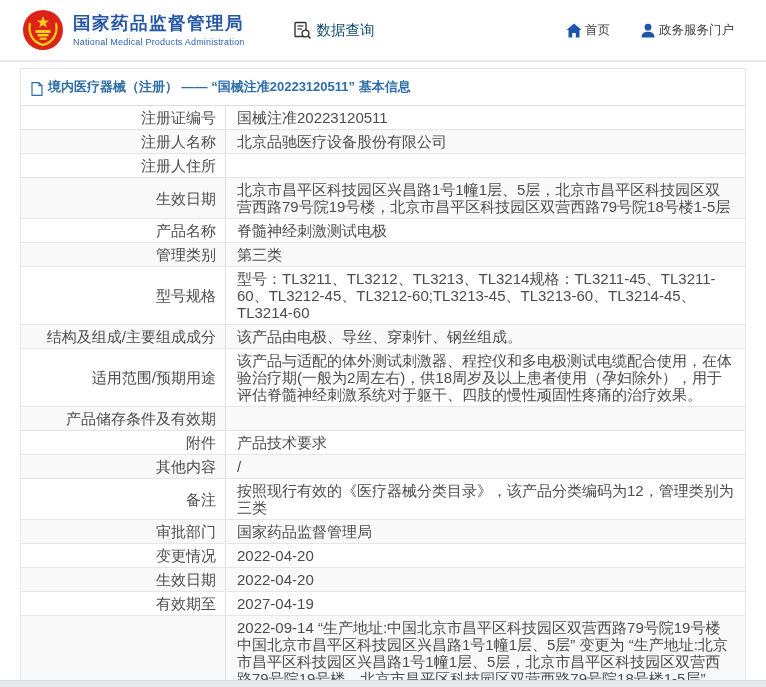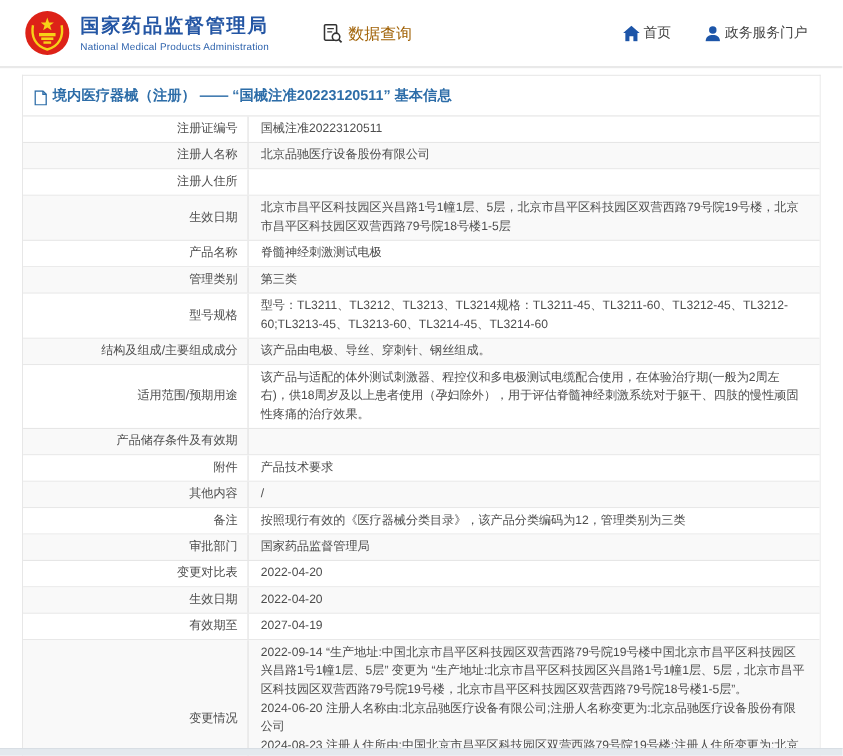--- a/index.html
+++ b/index.html
@@ -8,34 +8,34 @@
 
   
   .header { height:62px; display:flex; align-items:center; padding:0 22px;
     background:#fff; border-bottom:2px solid #e9e9e9; }
   .logo-wrap { display:flex; align-items:center; cursor:pointer; }
   .emblem { width:42px; height:42px; flex-shrink:0; }
   .title-block { margin-left:9px; }
   .site-title { font-size:17.5px; font-weight:bold; color:#2456a4; letter-spacing:1.5px; line-height:20px; }
   .site-subtitle { font-size:9px; color:#2e63ad; letter-spacing:0.2px; margin-top:4px; }
   .data-query { display:flex; align-items:center; gap:5px; margin-left:48px;
-    font-size:14.5px; color:#a16207; cursor:pointer; }
+    font-size:14.5px; color:#0c4a6e; cursor:pointer; }
   .header-nav { margin-left:auto; display:flex; gap:30px; padding-right:10px; }
   .nav-item { display:flex; flex-direction:row; align-items:center; gap:3px;
     cursor:pointer; font-size:12.5px; color:#424242; }
 
   
   .content { margin:6px 20px 0 20px; border:1px solid #e7e7e7; border-bottom:none; }
   .breadcrumb { display:flex; align-items:flex-end; gap:5px; padding:9px 10px;
     font-size:13px; color:#2d6da8; border-bottom:1px solid #ddd; background:#fff;font-weight:bold; }
 
   .info-table { width:100%; }
   .row { display:flex; border-bottom:1px solid #e6e6e6; background:#fff; }
   .row:nth-child(even) { background:#f9f9f9; }
-  .cell { font-size:11px; line-height:17px; color:#4c4c4c; }
+  .cell { font-size:15px; line-height:17px; color:#4c4c4c; }
   .cell.label { width:205px; flex-shrink:0; text-align:right; padding:3px 9px;
     border-right:1px solid #e0e0e0; display:flex; justify-content:flex-end;
     align-items:center; gap:3px; }
   .cell.value { flex:1; padding:3px 11px; white-space:pre-line; }
 
   
   .footer-bar { position:absolute; left:0; bottom:0; width:766px; height:7px;
     background:#e4e9ee; border-top:1px solid #d8dee4; }
 
   .icon-svg { display:block; }
@@ -148,21 +148,21 @@
     </div>
     <div class="row">
       <div class="cell label">备注</div>
       <div class="cell value">按照现行有效的《医疗器械分类目录》，该产品分类编码为12，管理类别为三类</div>
     </div>
     <div class="row">
       <div class="cell label">审批部门</div>
       <div class="cell value">国家药品监督管理局</div>
     </div>
     <div class="row">
-      <div class="cell label">变更对比表</div>
+      <div class="cell label">变更情况</div>
       <div class="cell value">2022-04-20</div>
     </div>
     <div class="row">
       <div class="cell label">生效日期</div>
       <div class="cell value">2022-04-20</div>
     </div>
     <div class="row">
       <div class="cell label">有效期至</div>
       <div class="cell value">2027-04-19</div>
     </div>

